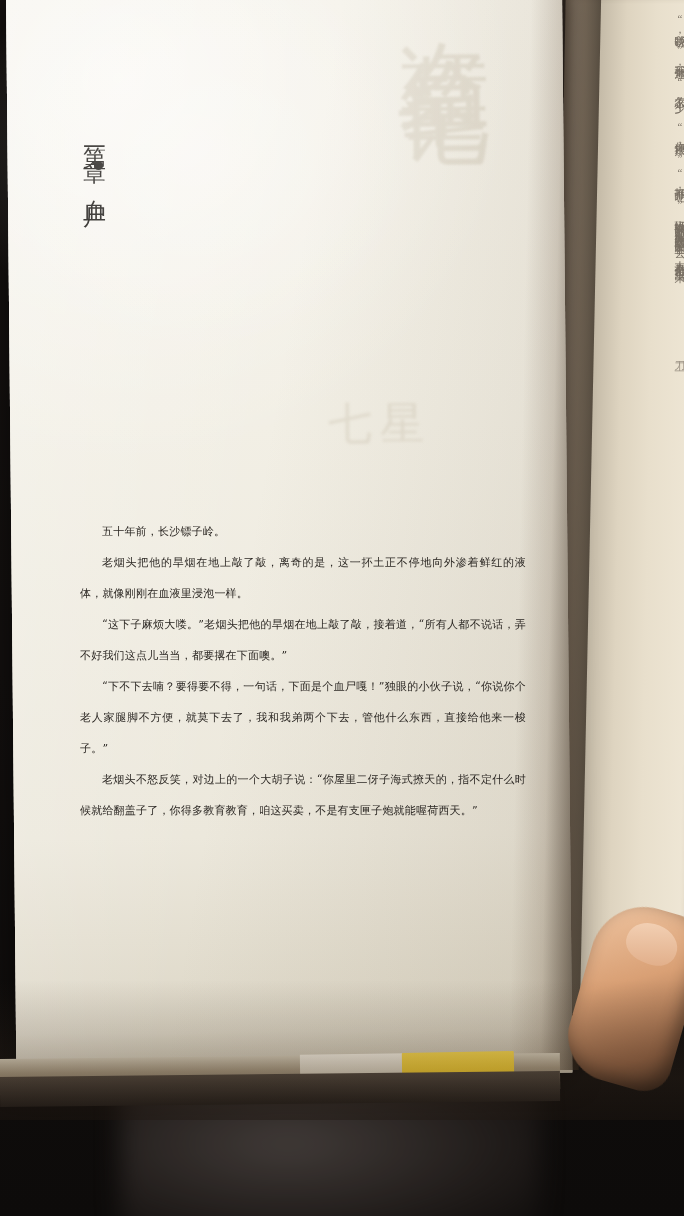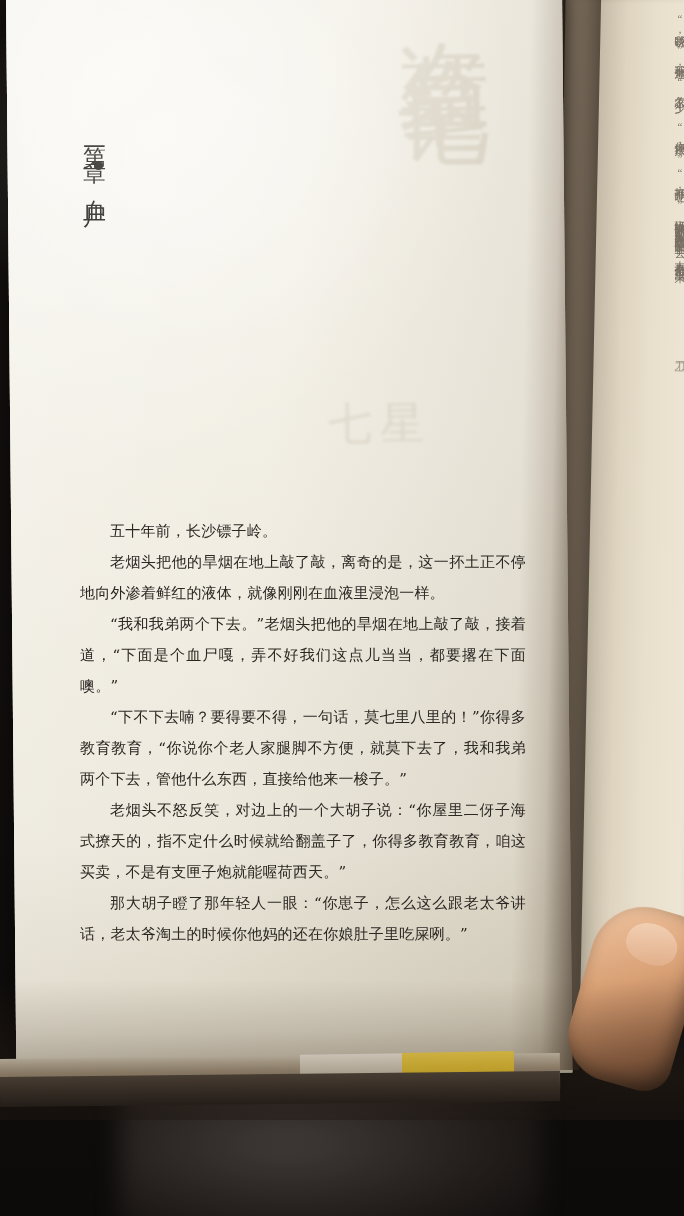--- a/index.html
+++ b/index.html
@@ -187,21 +187,21 @@
     color: #23201d;
     font-family: "DejaVu Serif", serif;
   }
 
   
   .body-text {
     position: absolute;
     left: 80px;
     top: 516px;
     width: 446px;
-    font-size: 15px;
+    font-size: 11px;
     line-height: 31px;
     color: #2b2723;
     text-align: justify;
     font-family: "DejaVu Serif", serif;
     letter-spacing: .2px;
   }
   .body-text p {
     margin: 0;
     text-indent: 2em;
   }
@@ -311,24 +311,23 @@
 
   <div class="chapter">
     <div class="chapter-num">第一章</div>
     <div class="chapter-dot"></div>
     <div class="chapter-title">血尸</div>
   </div>
 
   <div class="body-text">
     <p>五十年前，长沙镖子岭。</p>
     <p>老烟头把他的旱烟在地上敲了敲，离奇的是，这一抔土正不停地向外渗着鲜红的液体，就像刚刚在血液里浸泡一样。</p>
-    <p>“我和我弟两个下去。”老烟头把他的旱烟在地上敲了敲，接着道，“下面是个血尸嘎，弄不好我们这点儿当当，都要撂在下面噢。”</p>
-    <p>“下不下去喃？要得要不得，一句话，莫七里八里的！”你得多教育教育，“你说你个老人家腿脚不方便，就莫下去了，我和我弟两个下去，管他什么东西，直接给他来一梭子。”</p>
+    <p>“这下子麻烦大喽。”老烟头把他的旱烟在地上敲了敲，接着道，“所有人都不说话，弄不好我们这点儿当当，都要撂在下面噢。”</p>
+    <p>“下不下去喃？要得要不得，一句话，下面是个血尸嘎！”独眼的小伙子说，“你说你个老人家腿脚不方便，就莫下去了，我和我弟两个下去，管他什么东西，直接给他来一梭子。”</p>
     <p>老烟头不怒反笑，对边上的一个大胡子说：“你屋里二伢子海式撩天的，指不定什么时候就给翻盖子了，你得多教育教育，咱这买卖，不是有支匣子炮就能喔荷西天。”</p>
-    <p>那大胡子瞪了那年轻人一眼：“你崽子，怎么这么跟老太爷讲话，老太爷淘土的时候你他妈的还在你娘肚子里吃屎咧。”</p>
   </div>
 
   <div class="fore-edge"></div>
   <div class="edge-white"></div>
   <div class="edge-yellow"></div>
   <div class="edge-dark"></div>
 
   <div class="thumb"></div>
   <div class="thumb-nail"></div>
 

